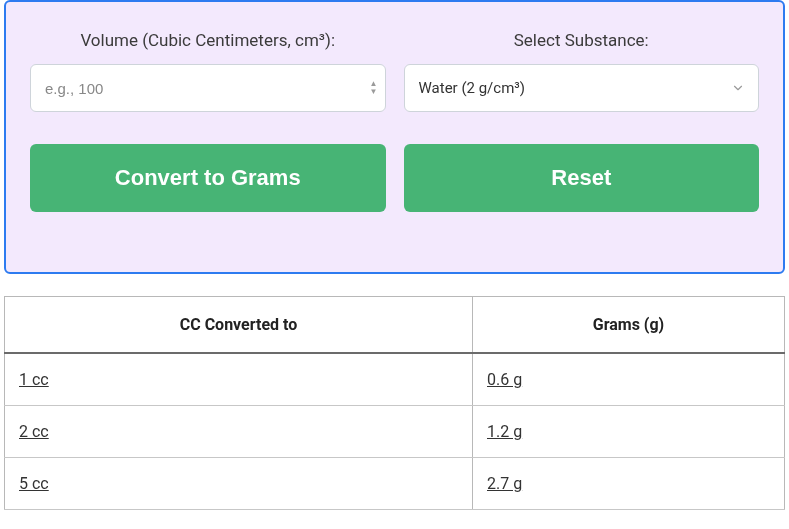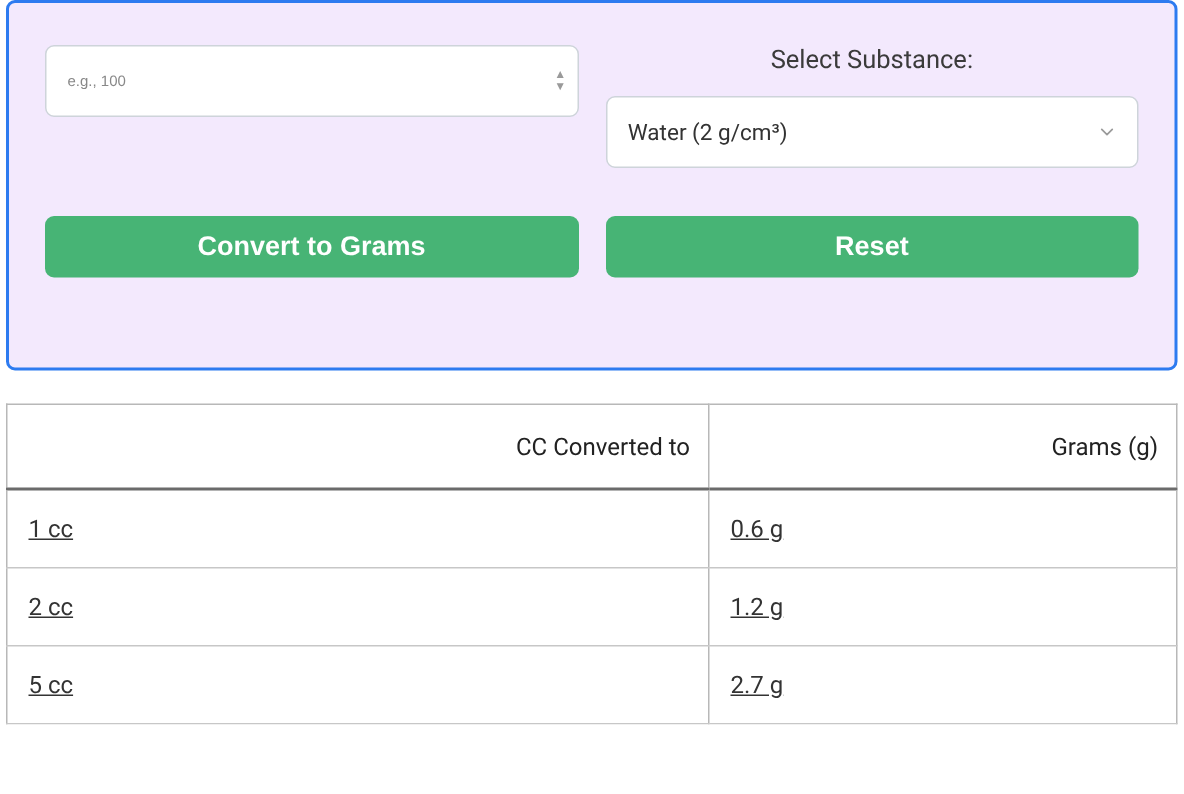--- a/index.html
+++ b/index.html
@@ -38,21 +38,21 @@
   .num-wrap {
     position: relative;
   }
   input[type="number"] {
     width: 100%;
     height: 48px;
     border: 1px solid #ced4da;
     border-radius: 6px;
     background: #fff;
     padding: 0 34px 0 14px;
-    font-size: 10px;
+    font-size: 15px;
     color: #555;
     outline: none;
   }
   input[type="number"]::-webkit-outer-spin-button,
   input[type="number"]::-webkit-inner-spin-button { -webkit-appearance: none; margin:0; }
   input[type="number"] { -moz-appearance: textfield; }
   input::placeholder { color: #888; }
   .stepper {
     position: absolute;
     right: 8px;
@@ -90,64 +90,65 @@
     pointer-events: none;
   }
   .chev svg { display:block; }
   .btn-row {
     display: flex;
     gap: 18px;
     margin-top: 32px;
   }
   .btn {
     flex: 1;
-    height: 41px;
+    height: 68px;
     border: none;
     border-radius: 6px;
     background: #47b475;
     color: #fff;
-    font-size: 18px;
+    font-size: 22px;
     font-weight: 600;
     cursor: pointer;
     display: flex;
     align-items: center;
     justify-content: center;
   }
   table {
     width: calc(100% - 8px);
     margin: 22px 4px 0 4px;
     border-collapse: collapse;
     font-size: 16px;
   }
   thead th {
     border: 1px solid #b8b8b8;
     border-bottom: 2px solid #6b6b6b;
     padding: 18px 12px;
-    font-weight: 400;
+    font-weight: 700;
     color: #222;
-    text-align: right;
+    text-align: center;
     background: #fff;
   }
   tbody td {
     border-left: 1px solid #b8b8b8;
     border-right: 1px solid #b8b8b8;
     border-bottom: 1px solid #c7c7c7;
     padding: 16px 14px;
     color: #333;
     background: #fff;
     text-decoration: underline;
   }
   thead th:first-child { width: 60%; }
 </style>
 </head>
 <body>
 
 <div class="panel">
   <div class="row">
     <div class="col">
+      <div class="field-label">Volume (Cubic Centimeters, cm³):</div>
       <div class="num-wrap">
         <input type="number" placeholder="e.g., 100" style="">
         <span class="stepper">
           <span>▲</span>
             <span>▼</span>
         </span>
       </div>
     </div>
     <div class="col">
       <div class="field-label">Select Substance:</div>

